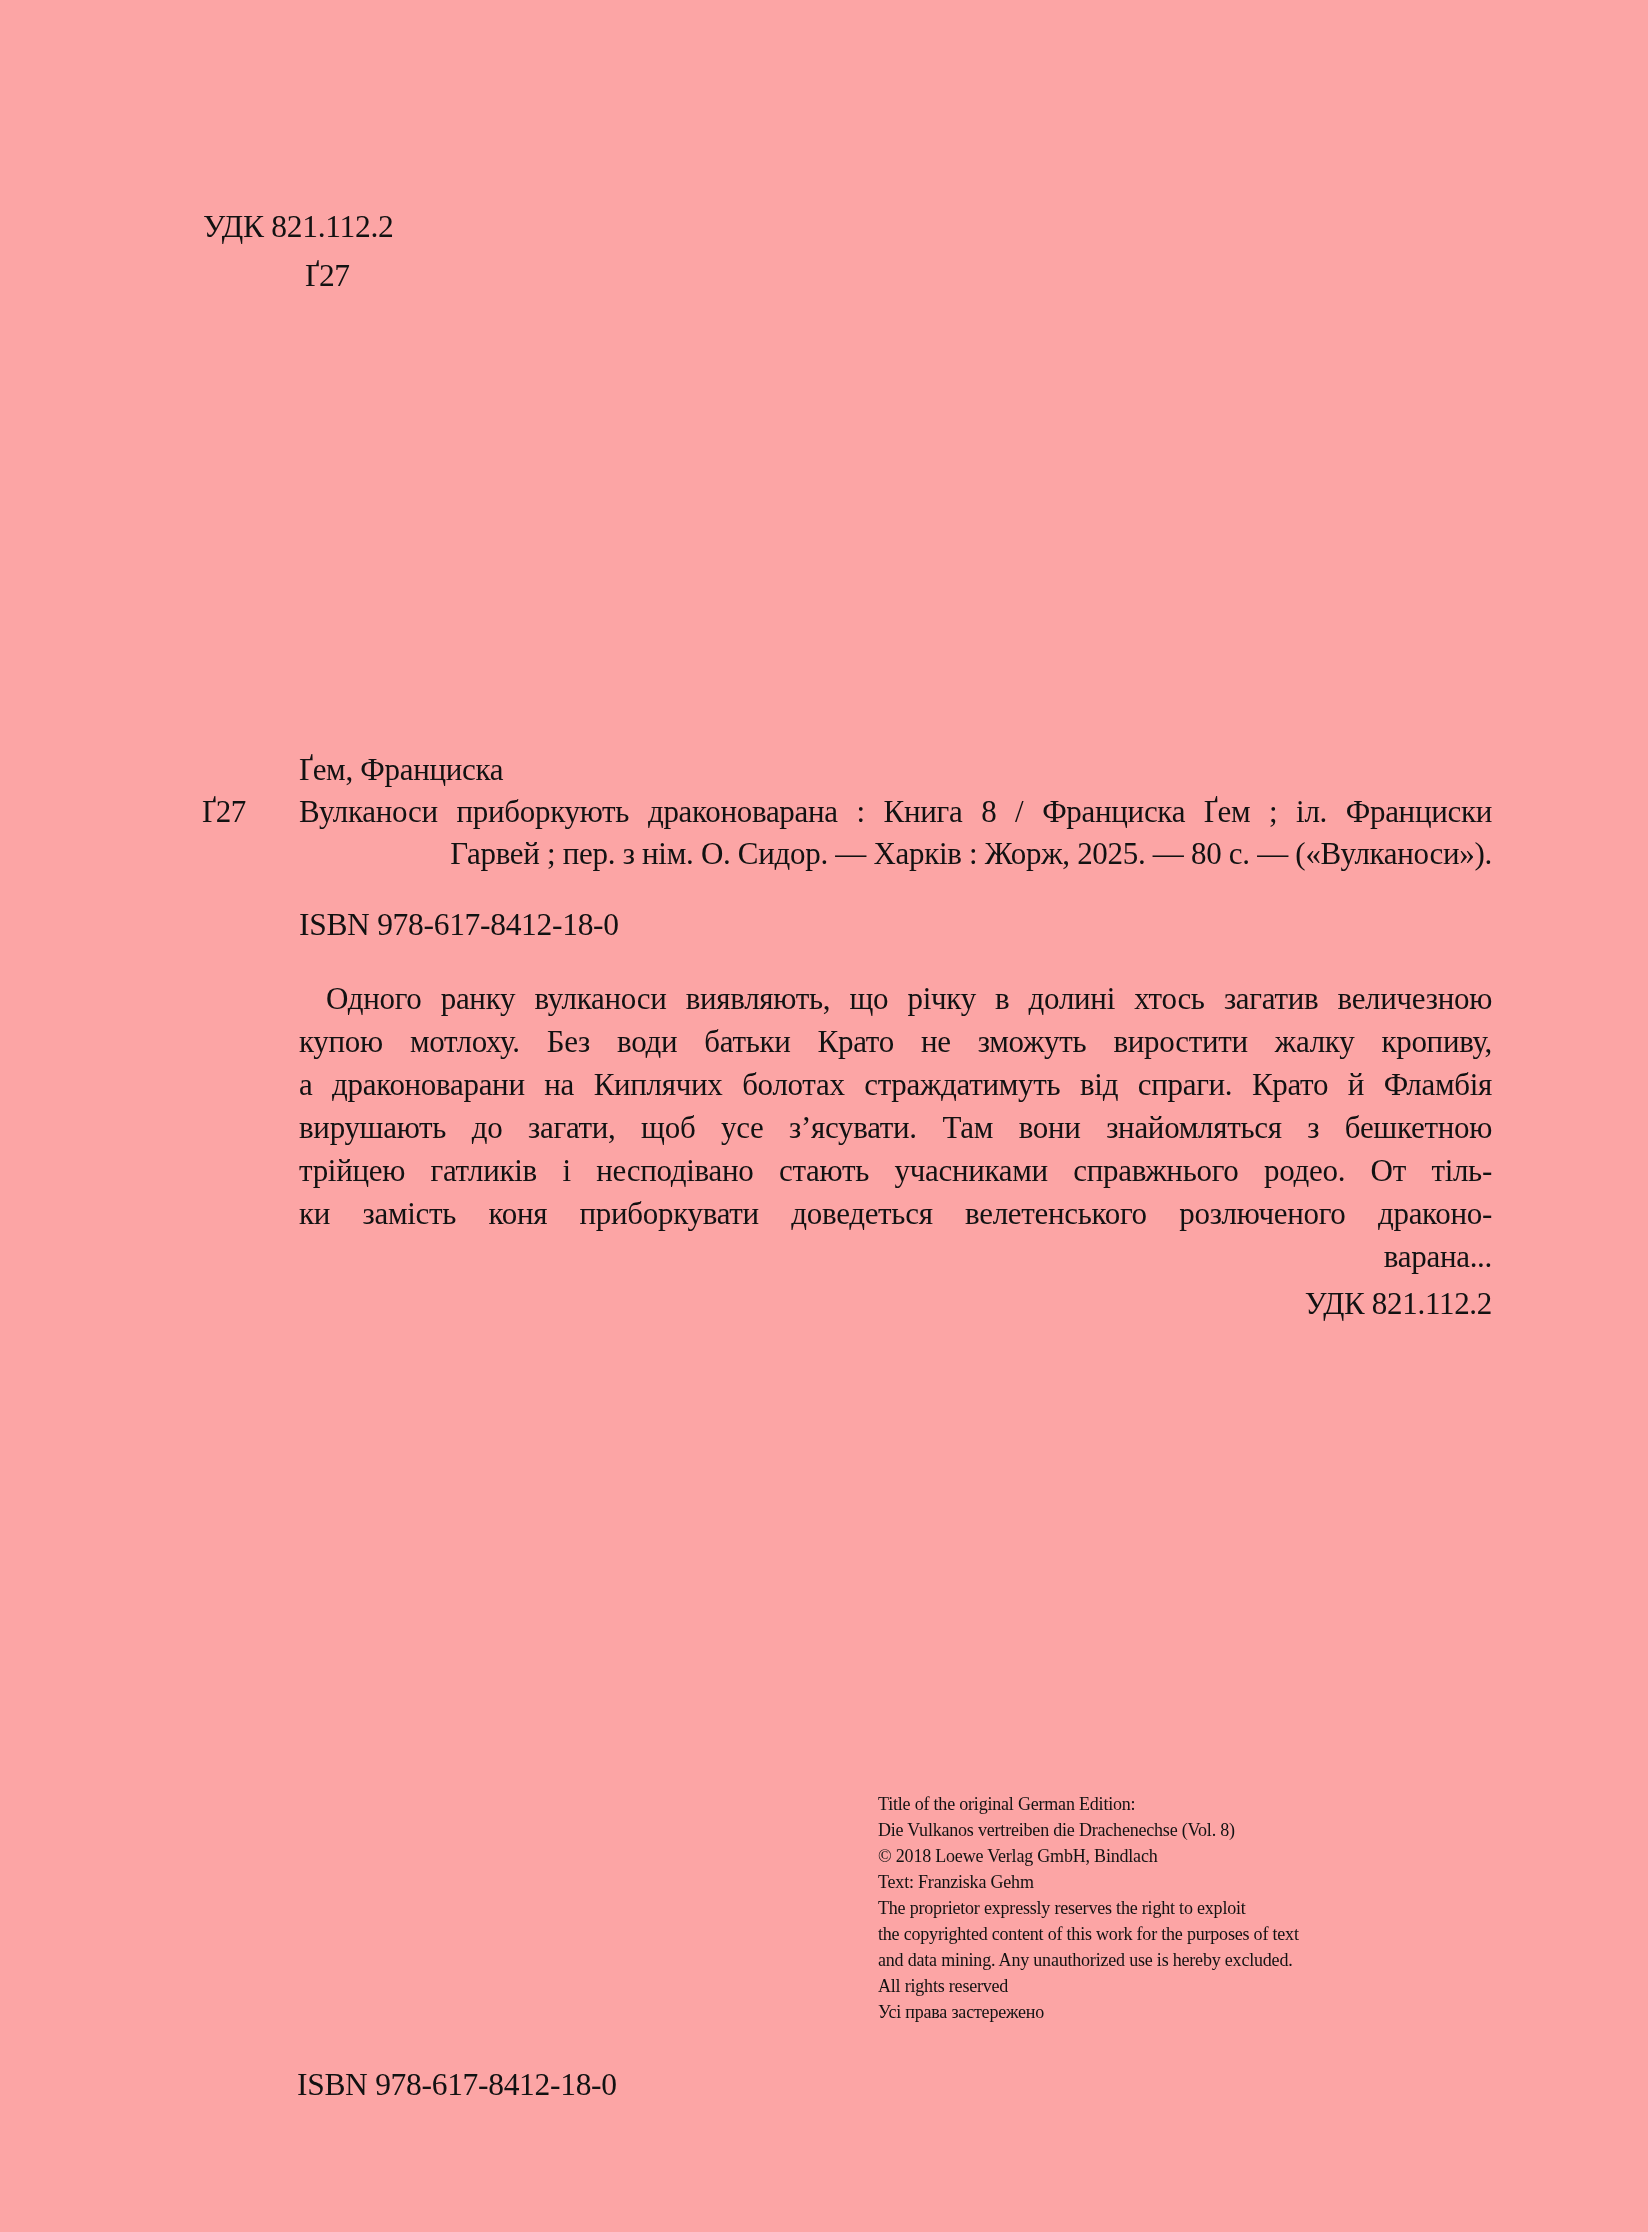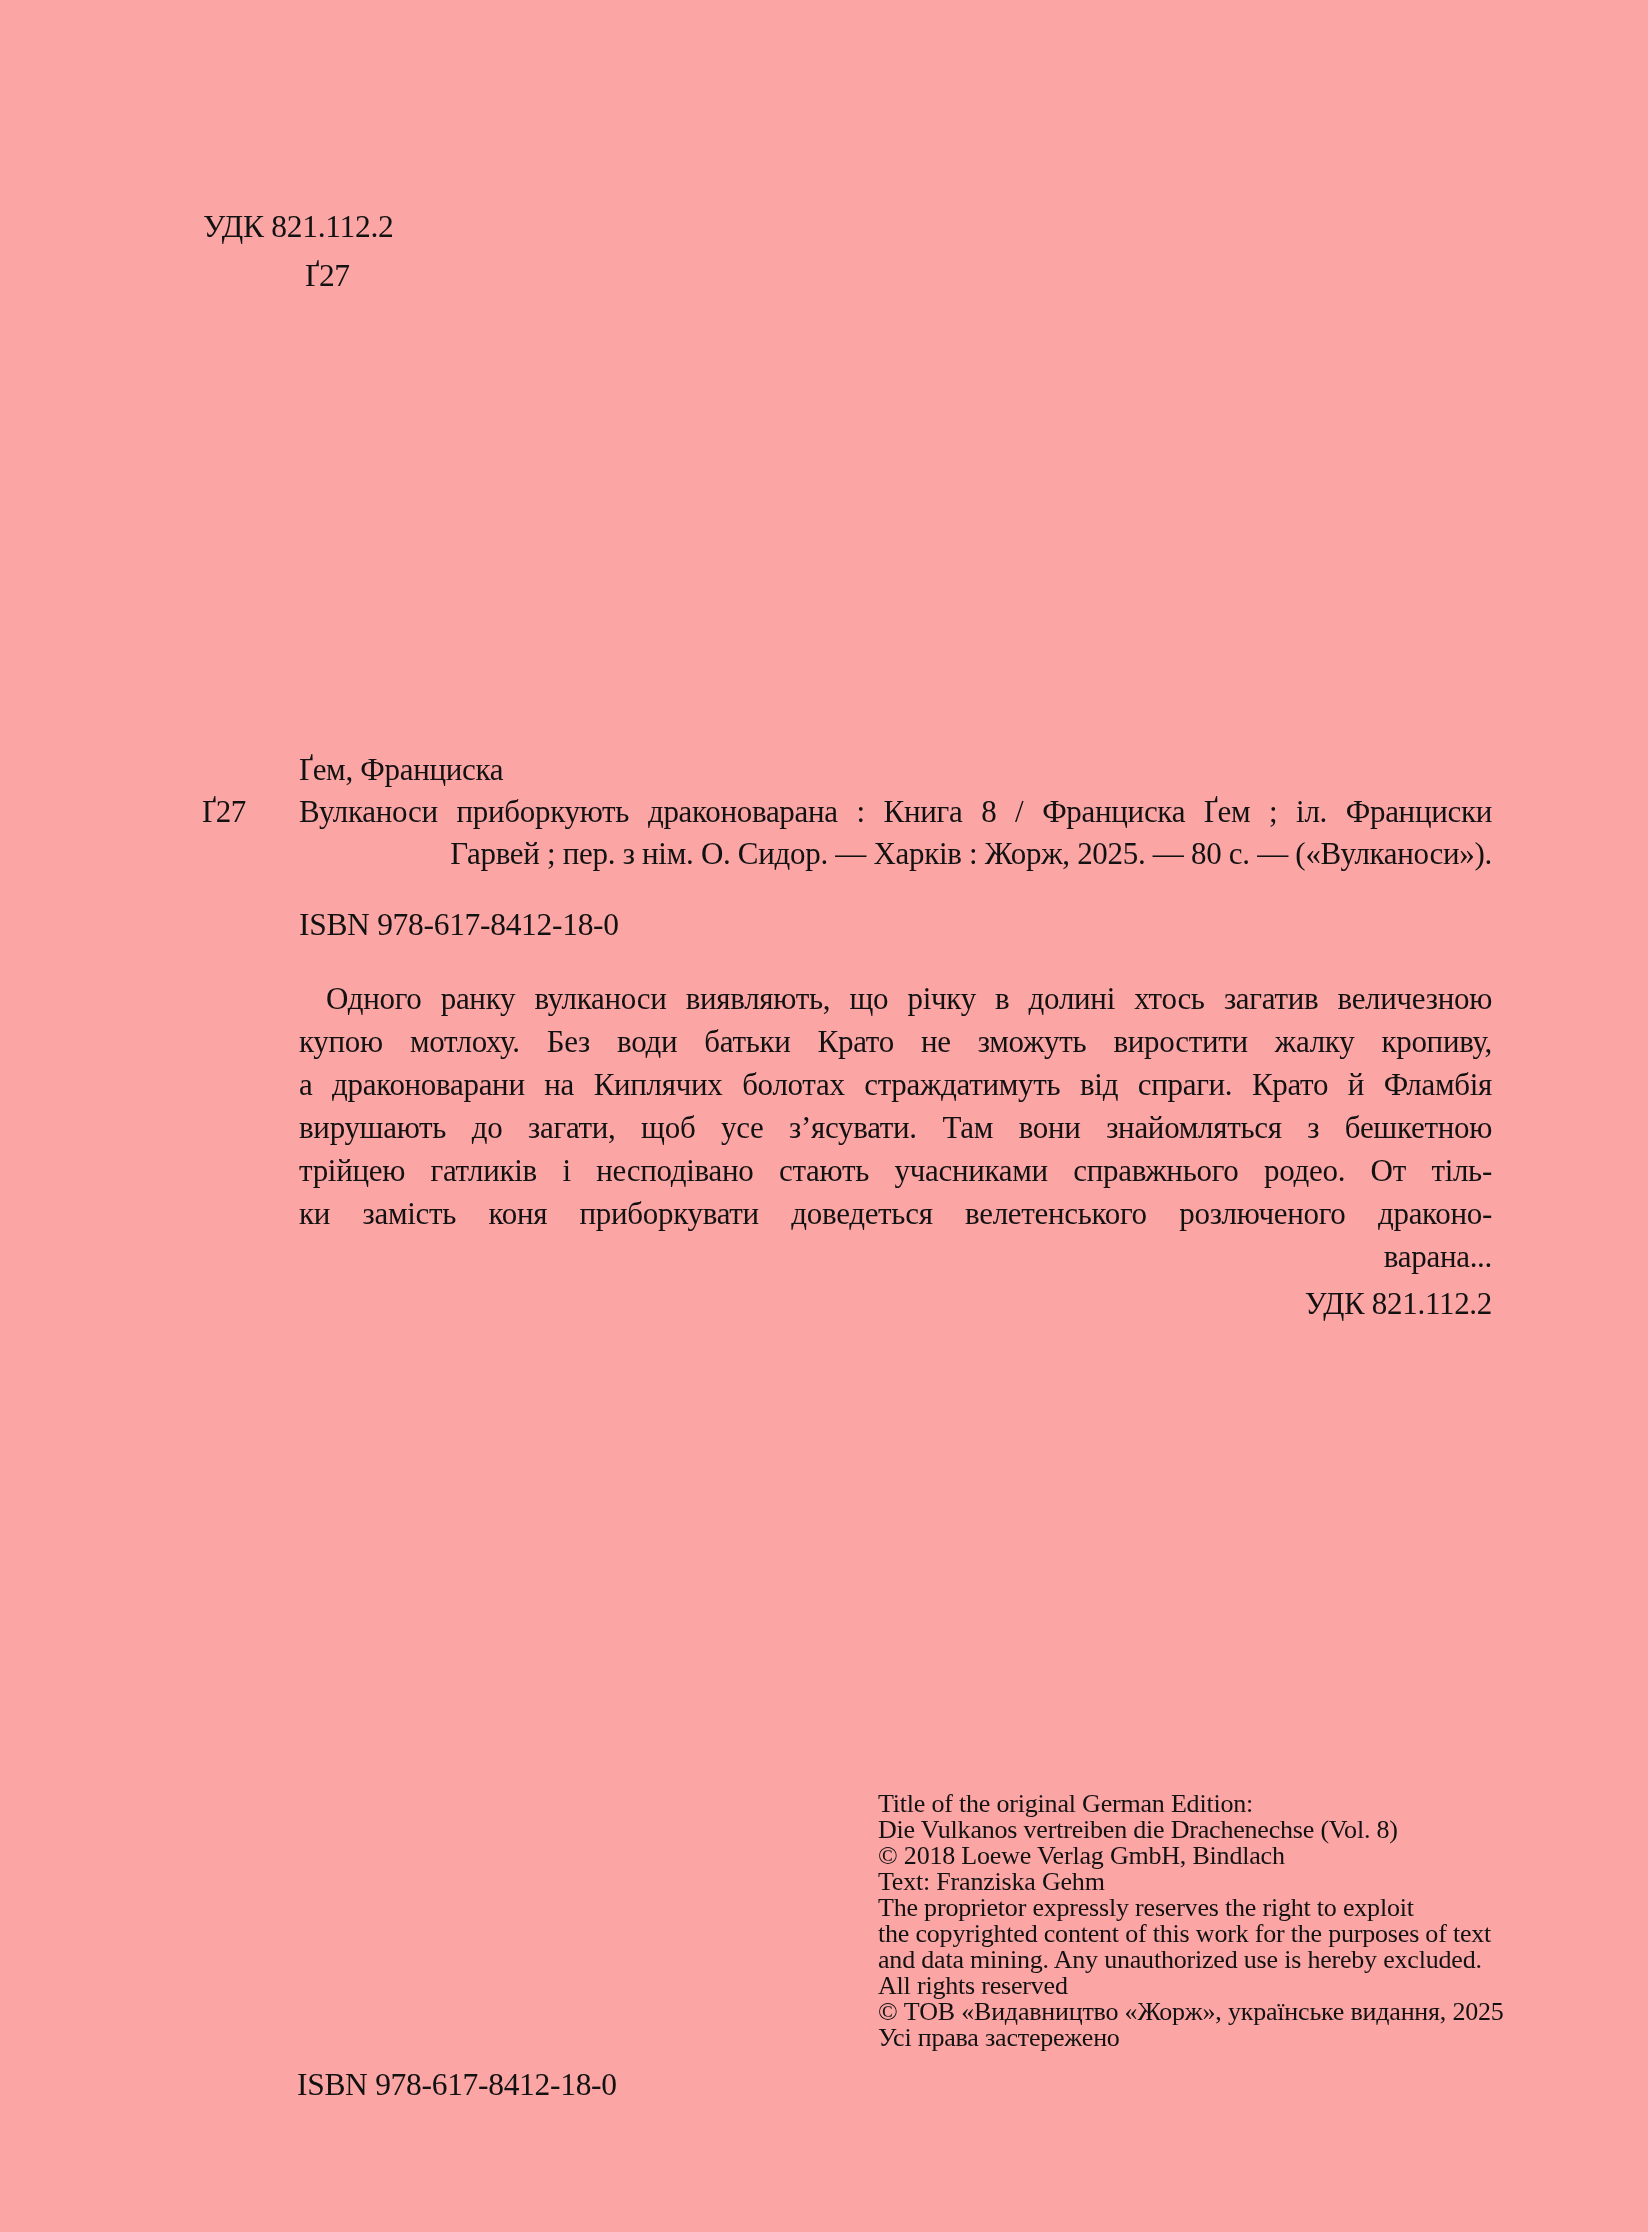--- a/index.html
+++ b/index.html
@@ -58,21 +58,21 @@
     line-height: 43px;
     text-align: right;
   }
 
   
   .copyright {
     position: absolute;
     left: 878px;
     top: 1791px;
     width: 630px;
-    font-size: 26px;
+    font-size: 18px;
     line-height: 26px;
     letter-spacing: -0.2px;
   }
 
   
   .isbn-bottom {
     position: absolute;
     left: 297px;
     top: 2064px;
     font-size: 31.5px;
@@ -111,20 +111,19 @@
 
   <div class="copyright">
     <div>Title of the original German Edition:</div>
     <div>Die Vulkanos vertreiben die Drachenechse (Vol. 8)</div>
     <div>© 2018 Loewe Verlag GmbH, Bindlach</div>
     <div>Text: Franziska Gehm</div>
     <div>The proprietor expressly reserves the right to exploit</div>
     <div>the copyrighted content of this work for the purposes of text</div>
     <div>and data mining. Any unauthorized use is hereby excluded.</div>
     <div>All rights reserved</div>
-    <div>© ТОВ «Видавництво «Жорж», українське видання, 2025</div>
     <div>Усі права застережено</div>
   </div>
 
   <div class="isbn-bottom">ISBN 978-617-8412-18-0</div>
 
 </div>
 
 
 </body></html>

